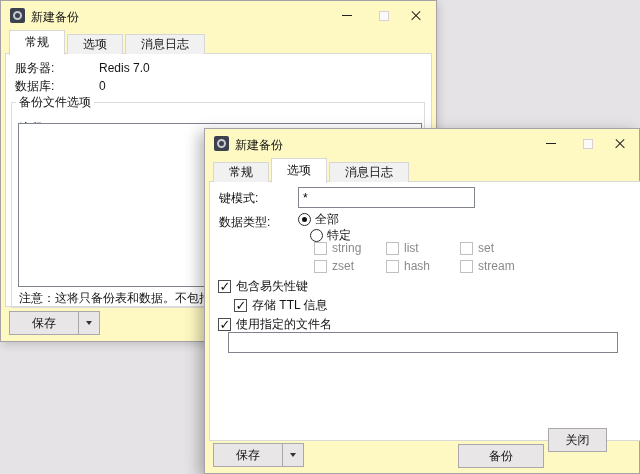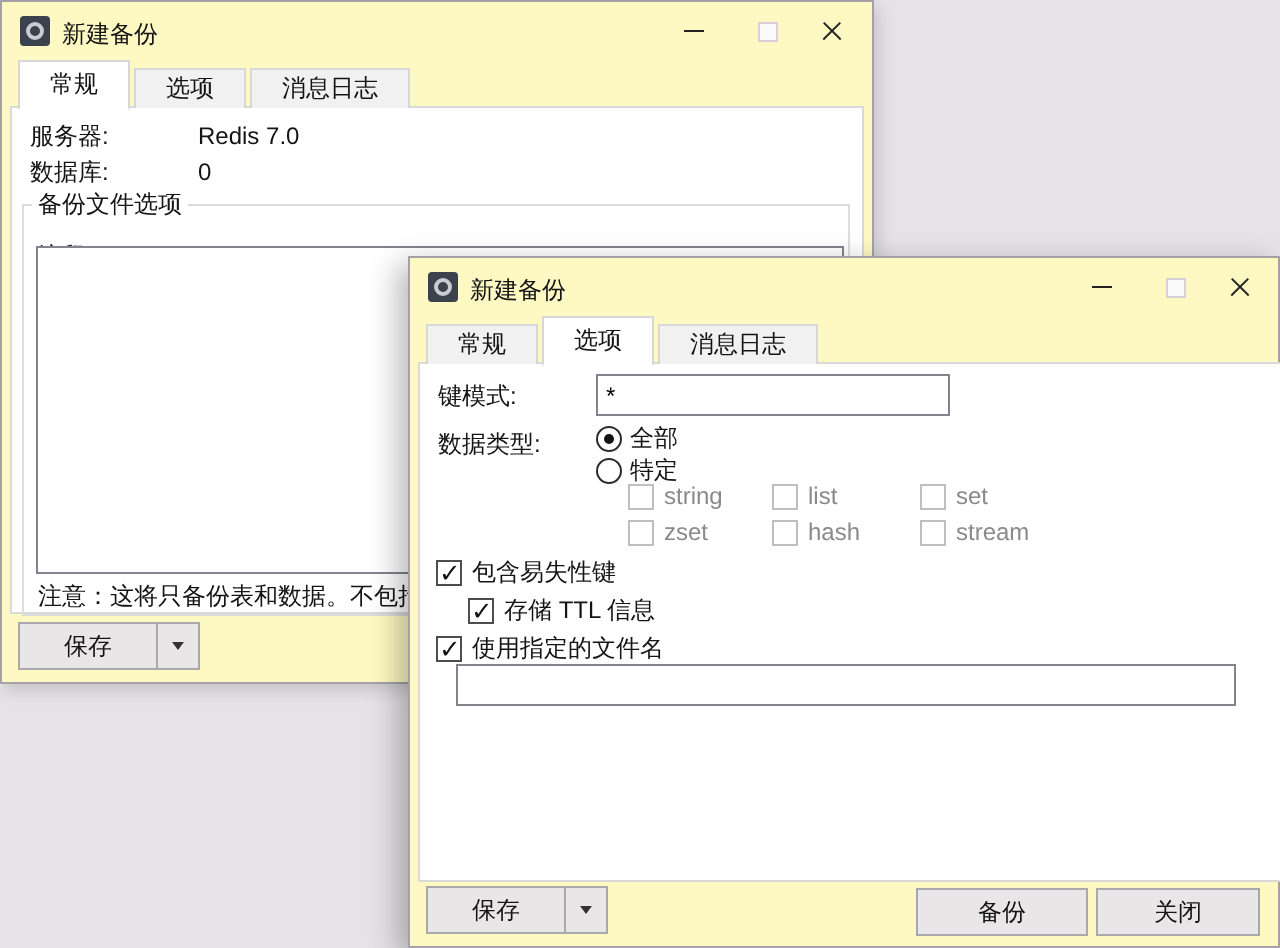--- a/index.html
+++ b/index.html
@@ -137,21 +137,21 @@
   <div class="pane">
     <span class="lbl" style="left:9px;top:9px">键模式:</span>
     <input class="text-input" style="left: 88px; top: 5px; width: 177px;" value="*">
 
     <span class="lbl" style="left:9px;top:33px">数据类型:</span>
 
     <span class="radio selected" style="left:88px;top:29px">
       <i class="circ"></i>
       <span>全部</span>
     </span>
-    <span class="radio" style="left:88px;top:45px">
+    <span class="radio" style="left:100px;top:45px">
       <i class="circ"></i>
       <span>特定</span>
     </span>
 
     <span class="cb disabled" style="left:104px;top:59px">
       <i class="box"></i>
         <span>string</span>
     </span>
     <span class="cb disabled" style="left:176px;top:59px">
       <i class="box"></i>
@@ -189,15 +189,15 @@
 
     <input class="text-input" style="left: 18px; top: 150px; width: 390px;" value="">
   </div>
 
   <div class="bottombar">
     <button class="btn save-main">保存</button>
     <button class="btn save-arrow">
         <i class="tri-down"></i>
       </button>
     <button class="btn" style="left:253px;bottom:5px;width:86px">备份</button>
-    <button class="btn" style="left:343px;bottom:5px;width:82px">关闭</button>
+    <button class="btn" style="left:343px;bottom:21px;width:59px">关闭</button>
   </div>
 </div>
 
 </body></html>

